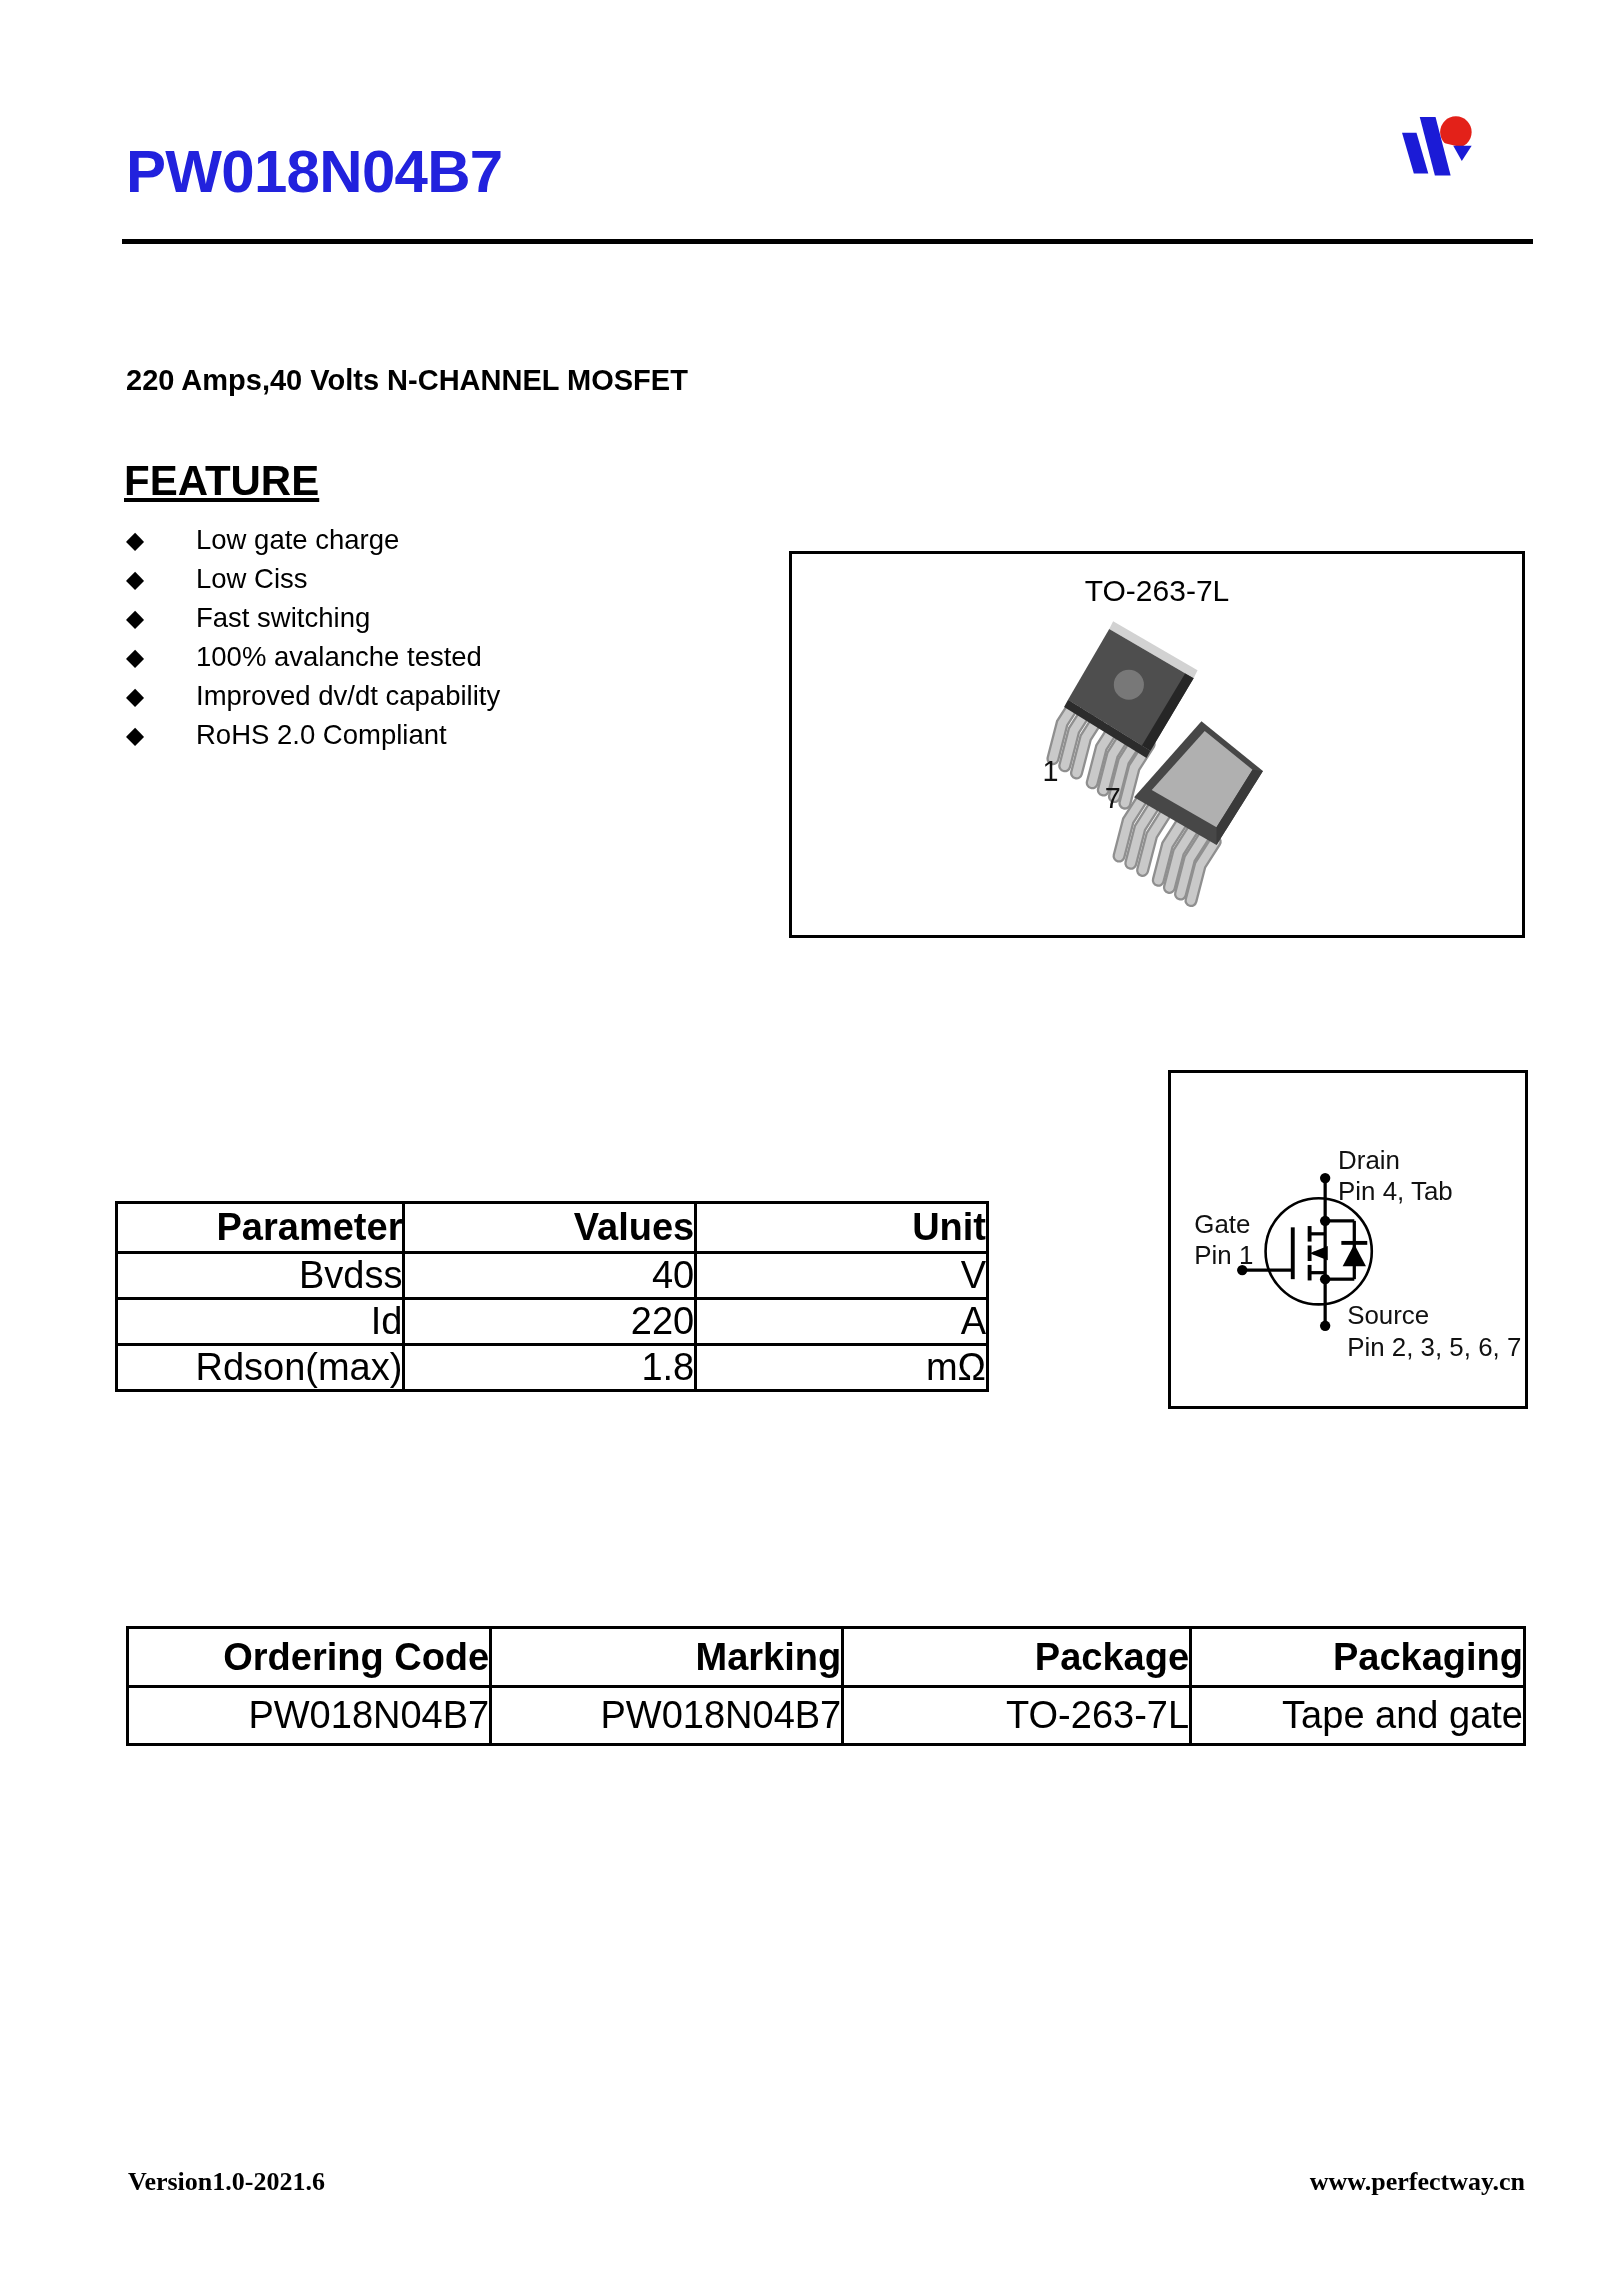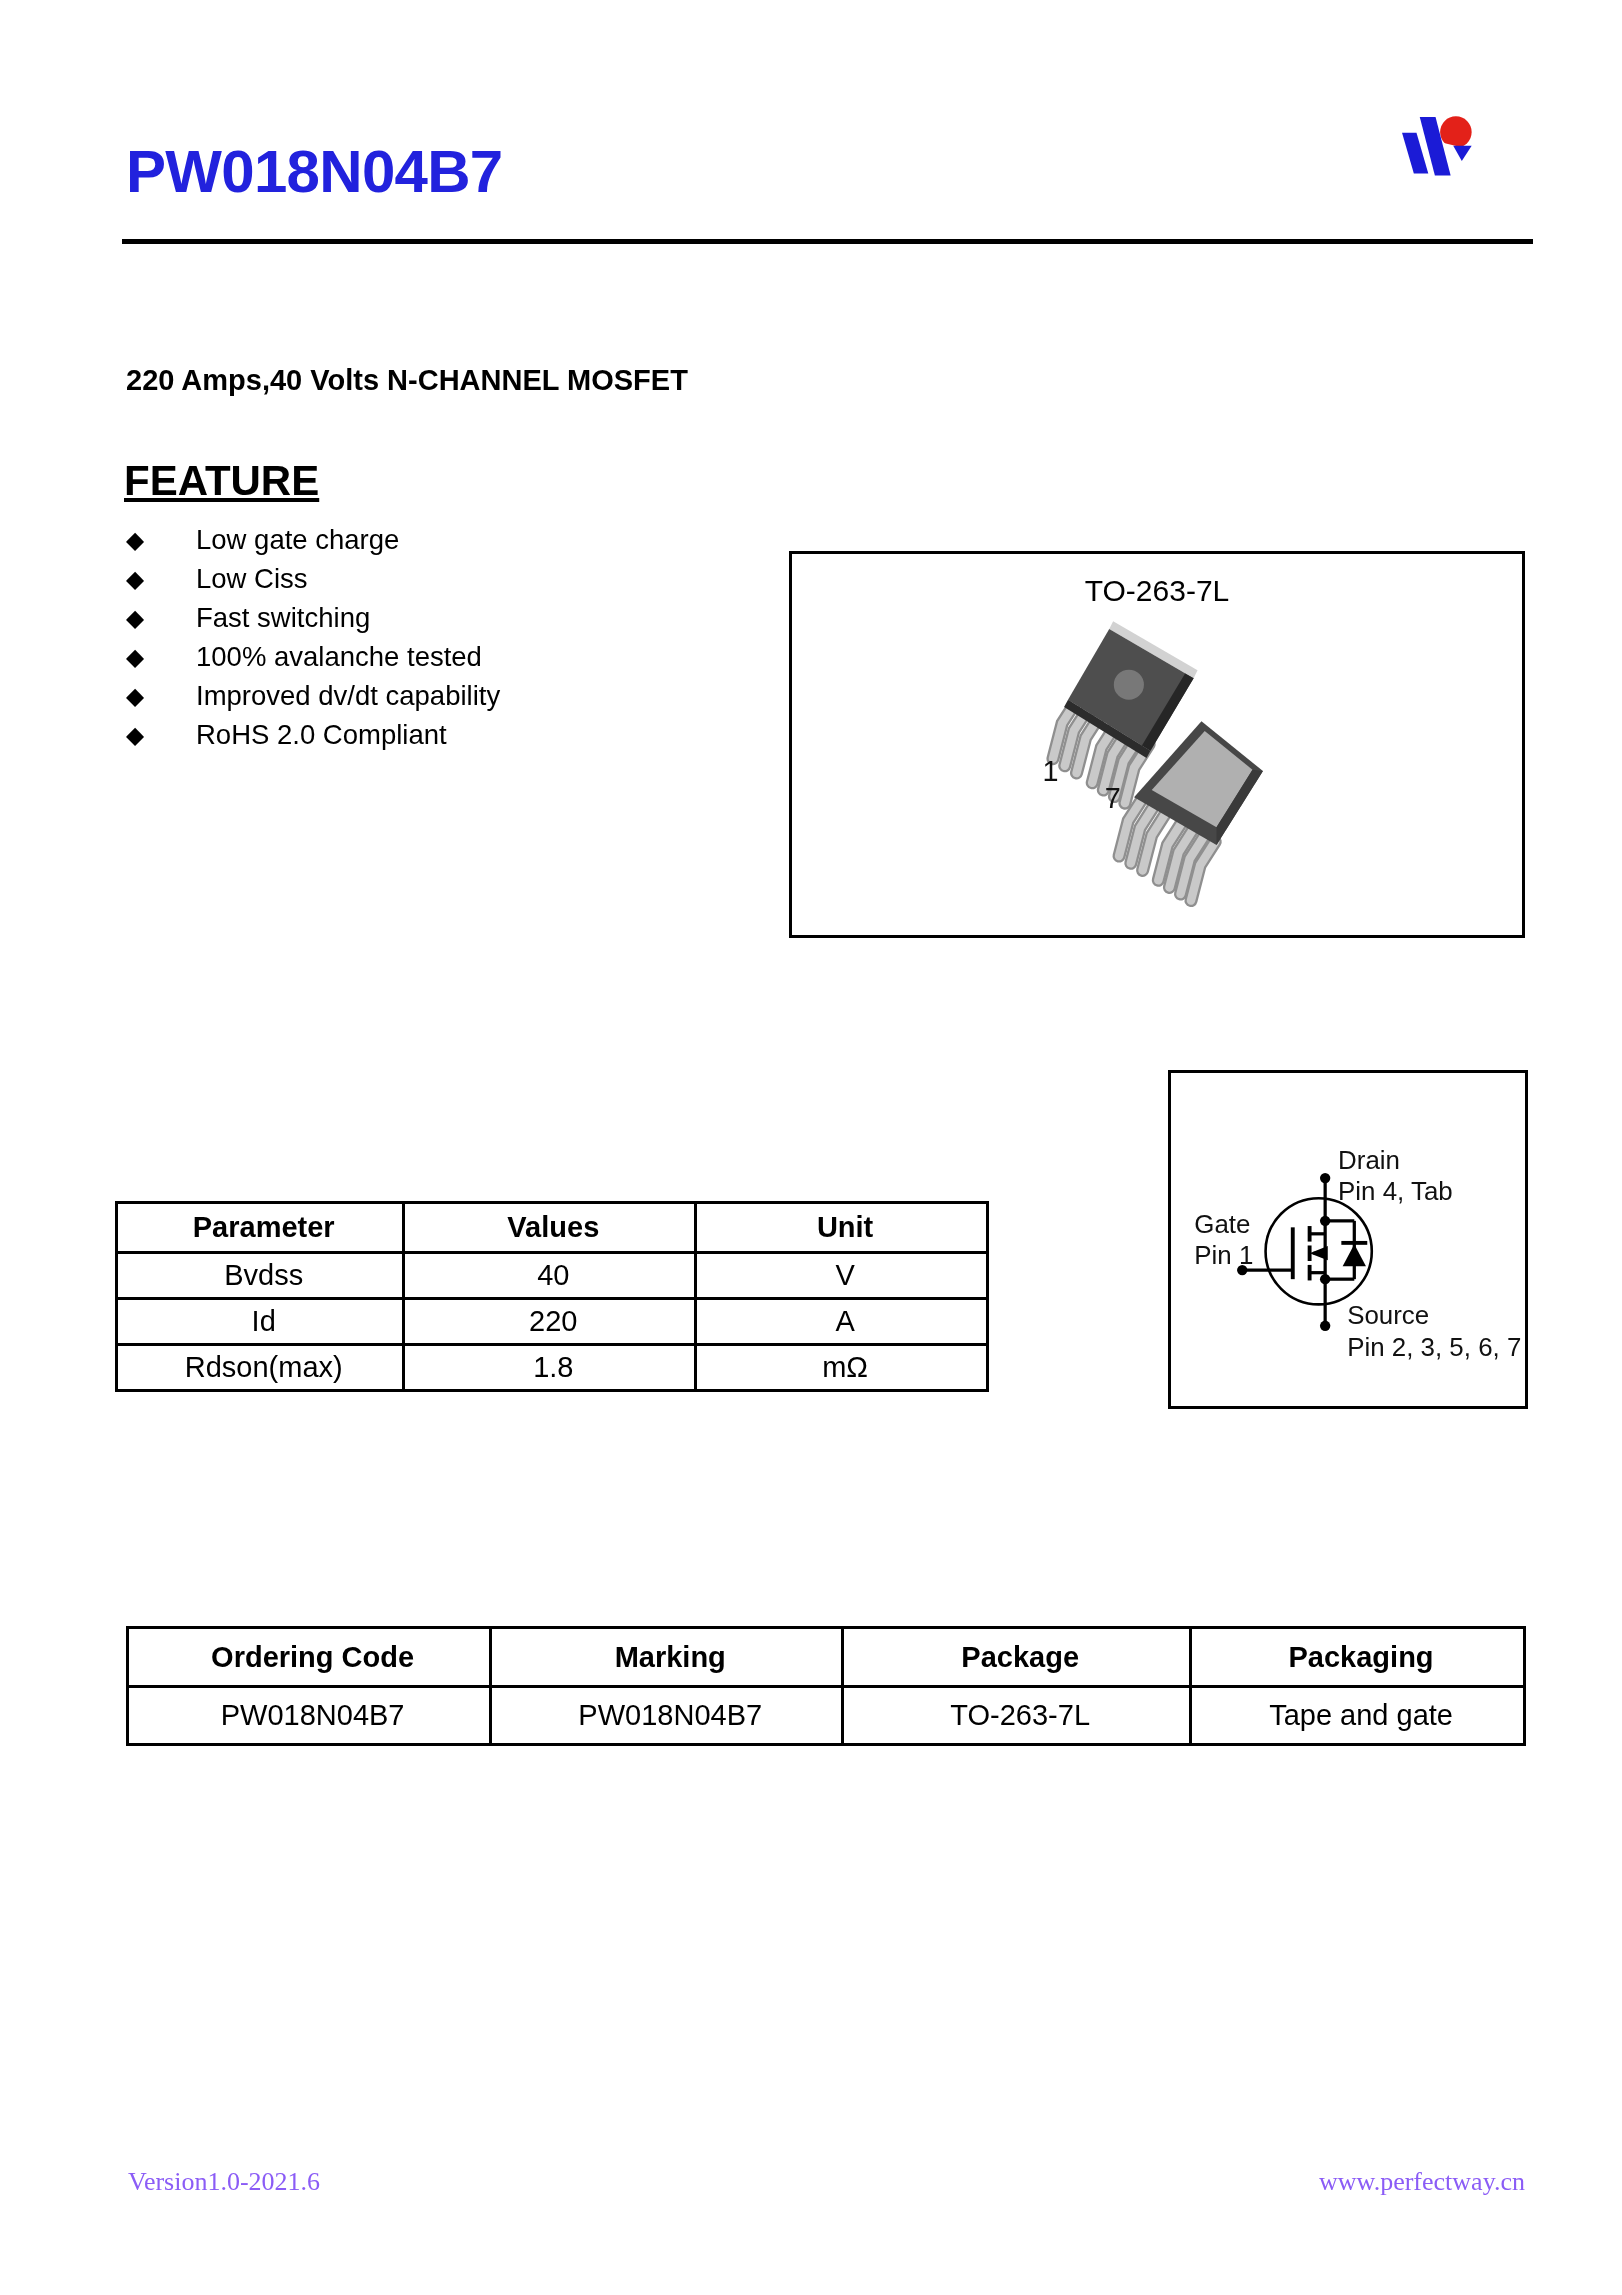--- a/index.html
+++ b/index.html
@@ -32,37 +32,37 @@
 
   .circuit-box {
     position:absolute; left:1168px; top:1047px; width:360px; height:339px;
     border:3.3px solid #000; background:#fff;margin-top:23px;
   }
   .circuit-svg { width:353px; height:332px; }
   .circuit-svg text { font-family:"Liberation Sans", sans-serif; font-size:40px; fill:#111; }
 
   table { border-collapse:collapse; table-layout:fixed; background:#fff; }
   th, td {
-    border:3.3px solid #000; text-align:center; padding-left:7px;
-    font-size:29px; font-weight:normal; vertical-align:middle;
+    border:3.3px solid #000; text-align:right; padding-left:7px;
+    font-size:38px; font-weight:normal; vertical-align:middle;
   }
   th { font-weight:bold; }
   .param-table { position:absolute; left:115px; top:1201px; width:874px; }
   .param-table th { height:50px; }
   .param-table td { height:46px; }
   .param-table col.c1 { width:33%; } .param-table col.c2 { width:33.5%; } .param-table col.c3 { width:33.5%; }
   .order-table { position:absolute; left:118px; top:1626px; width:1400px;margin-left:8px; }
   .order-table th { height:59px; }
   .order-table td { height:58px; }
   .order-table col.o1 { width:26%; } .order-table col.o2 { width:25.2%; }
   .order-table col.o3 { width:24.9%; } .order-table col.o4 { width:23.9%; }
 
   .footer-version, .footer-site {
     position:absolute; top:2167px; font-family:"Liberation Serif", serif;
-    font-size:26px; color:#8b5cf6;
+    font-size:26px; color:#000000;font-weight:bold;
   }
   .footer-version { left:128px; }
   .footer-site { right:98px; }
 </style>
 </head>
 <body>
 
 <div class="page">
 
   <div class="part-number">PW018N04B7</div>

